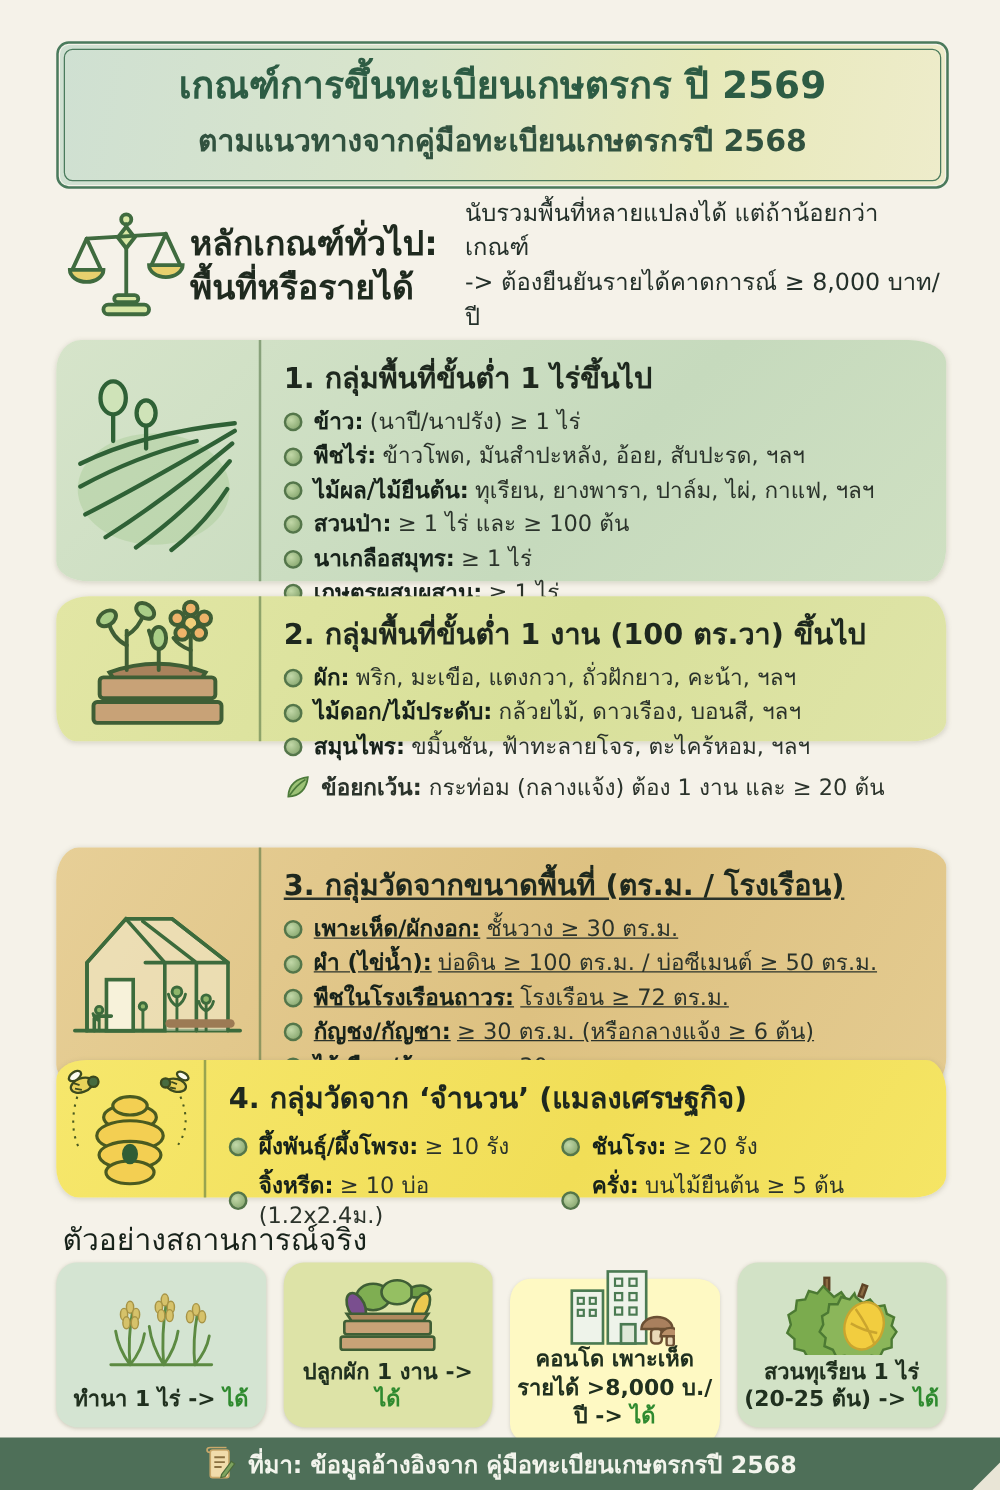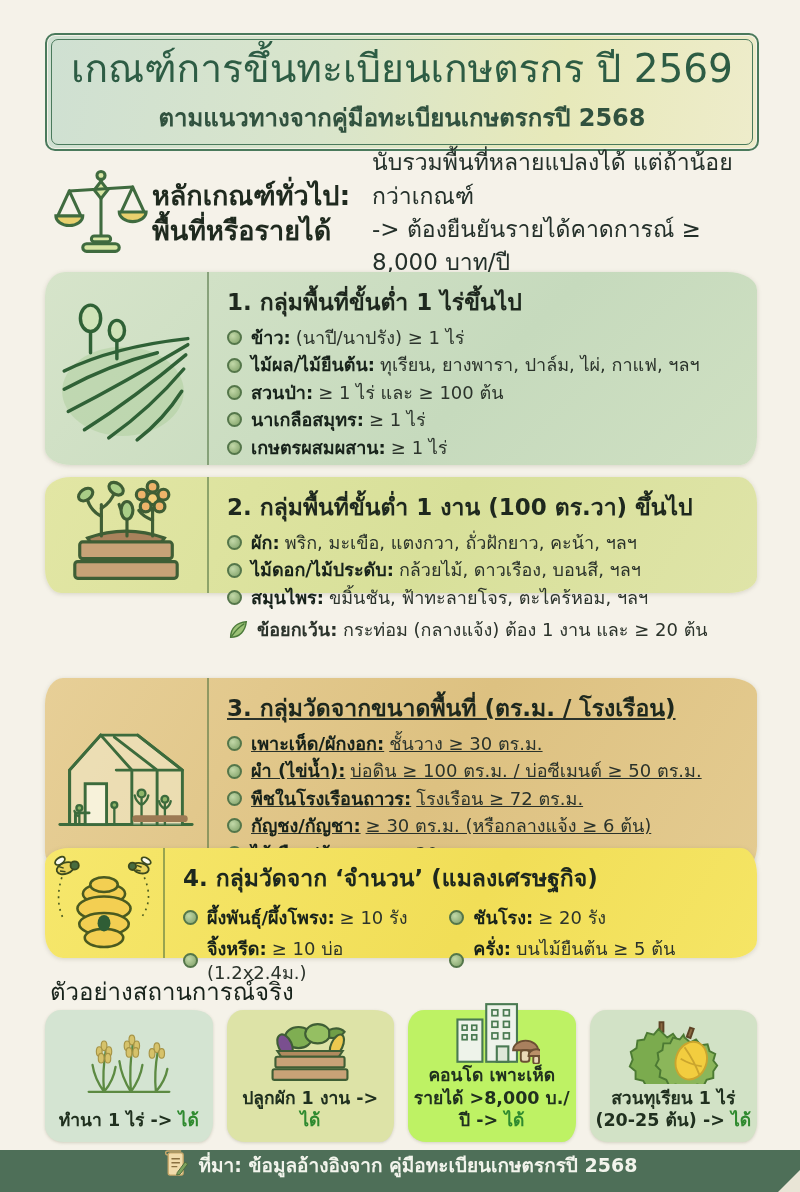--- a/index.html
+++ b/index.html
@@ -13,27 +13,27 @@
   .header-frame{
     position:absolute;left:45px;top:33px;width:710px;height:114px;
     border:2px solid #4a7a5c;border-radius:10px;
     background:linear-gradient(100deg,#cfe0d2 0%,#d9e5cb 40%,#e7e9ba 72%,#eeeccb 100%);
     box-shadow:0 0 0 1px #f5f2e9 inset;
   }
   .header-frame-inner{
     position:absolute;inset:4px;border:1.5px solid #4a7a5c;border-radius:7px;
     display:flex;flex-direction:column;align-items:center;justify-content:center;
   }
-  .title{font-size:39px;font-weight:normal;color:#2d5c44;line-height:1.15;}
+  .title{font-size:30px;font-weight:bold;color:#2d5c44;line-height:1.15;}
   .subtitle{font-size:24px;font-weight:bold;color:#31523f;margin-top:6px;}
   
   .general{position:absolute;left:50px;top:162px;width:704px;height:102px;display:flex;align-items:center;}
   .general .g-icon{width:102px;flex:0 0 102px;display:flex;justify-content:center;}
   .general .g-head{width:216px;flex:0 0 216px;font-size:27px;font-weight:bold;color:#1f2a1f;line-height:1.3;}
-  .general .g-note{flex:1;font-size:23px;color:#24302a;line-height:1.45;padding-left:4px;}
+  .general .g-note{flex:1;font-size:19px;color:#24302a;line-height:1.45;padding-left:4px;}
   
   .panel{
     position:absolute;left:45px;width:712px;display:flex;align-items:stretch;
     box-shadow:0 1px 4px rgba(120,120,90,.25);
   }
   .panel .icon-col{flex:0 0 162px;display:flex;align-items:center;justify-content:center;}
   .panel.small-icon .icon-col{flex:0 0 118px;}
   .panel .content{flex:1;border-left:2px solid rgba(76,112,62,.55);padding:10px 8px 8px 18px;}
   .sec-title{font-size:23px;font-weight:bold;color:#1e281e;margin:2px 0 6px 0;}
   .item{display:flex;align-items:baseline;margin:4px 0;font-size:18px;line-height:1.3;}
@@ -55,24 +55,24 @@
   
   .examples-heading{position:absolute;left:50px;top:972px;font-size:24px;font-weight:normal;color:#17221a;}
   .cards{position:absolute;left:45px;top:1010px;width:712px;display:flex;gap:14px;}
   .card{flex:1;height:132px;border-radius:16px 20px 14px 18px/18px 14px 20px 16px;
     display:flex;flex-direction:column;align-items:center;justify-content:flex-end;
     padding:8px 4px 10px;box-sizing:border-box;box-shadow:0 1px 3px rgba(110,110,80,.25);}
   .card .c-icon{flex:1;display:flex;align-items:center;justify-content:center;}
   .card .caption{font-size:17.5px;font-weight:bold;color:#20301f;text-align:center;line-height:1.3;}
   .card .result{color:#2f8a2f;font-weight:bold;}
   #card1{background:#d4e4d2;} #card2{background:#dde3a7;}
-  #card3{background:#bef264;} #card4{background:#d2e2c6;}
+  #card3{background:#fef9c3;margin-top:13px;} #card4{background:#d2e2c6;}
   
   .footer{position:absolute;left:0;bottom:0;width:800px;height:42px;background:#4e6f58;
-    display:flex;justify-content:center;gap:10px;}
+    display:flex;align-items:center;justify-content:center;gap:10px;}
   .footer .f-text{color:#f2f4ec;font-size:19px;font-weight:bold;}
   .footer:after{content:"";position:absolute;right:0;bottom:0;border-style:solid;
     border-width:0 0 22px 22px;border-color:transparent transparent #e9e5d6 transparent;}
   svg{display:block;}
 </style>
 </head>
 <body>
 
 <div class="header-frame">
   <div class="header-frame-inner">
@@ -124,20 +124,24 @@
         <path d="M48 142 Q90 112 122 74"></path>
         <path d="M76 144 Q102 124 120 96"></path>
       </g>
     </svg>
   </div>
   <div class="content">
     <div class="sec-title">1. กลุ่มพื้นที่ขั้นต่ำ 1 ไร่ขึ้นไป</div>
     <div class="item">
         <span class="bullet"></span>
         <span><b>ข้าว:</b><span class="val">(นาปี/นาปรัง) ≥ 1 ไร่</span></span>
+      </div>
+    <div class="item">
+        <span class="bullet"></span>
+        <span><b>พืชไร่:</b><span class="val">ข้าวโพด, มันสำปะหลัง, อ้อย, สับปะรด, ฯลฯ</span></span>
       </div>
     <div class="item">
         <span class="bullet"></span>
         <span><b>ไม้ผล/ไม้ยืนต้น:</b><span class="val">ทุเรียน, ยางพารา, ปาล์ม, ไผ่, กาแฟ, ฯลฯ</span></span>
       </div>
     <div class="item">
         <span class="bullet"></span>
         <span><b>สวนป่า:</b><span class="val">≥ 1 ไร่ และ ≥ 100 ต้น</span></span>
       </div>
     <div class="item">

